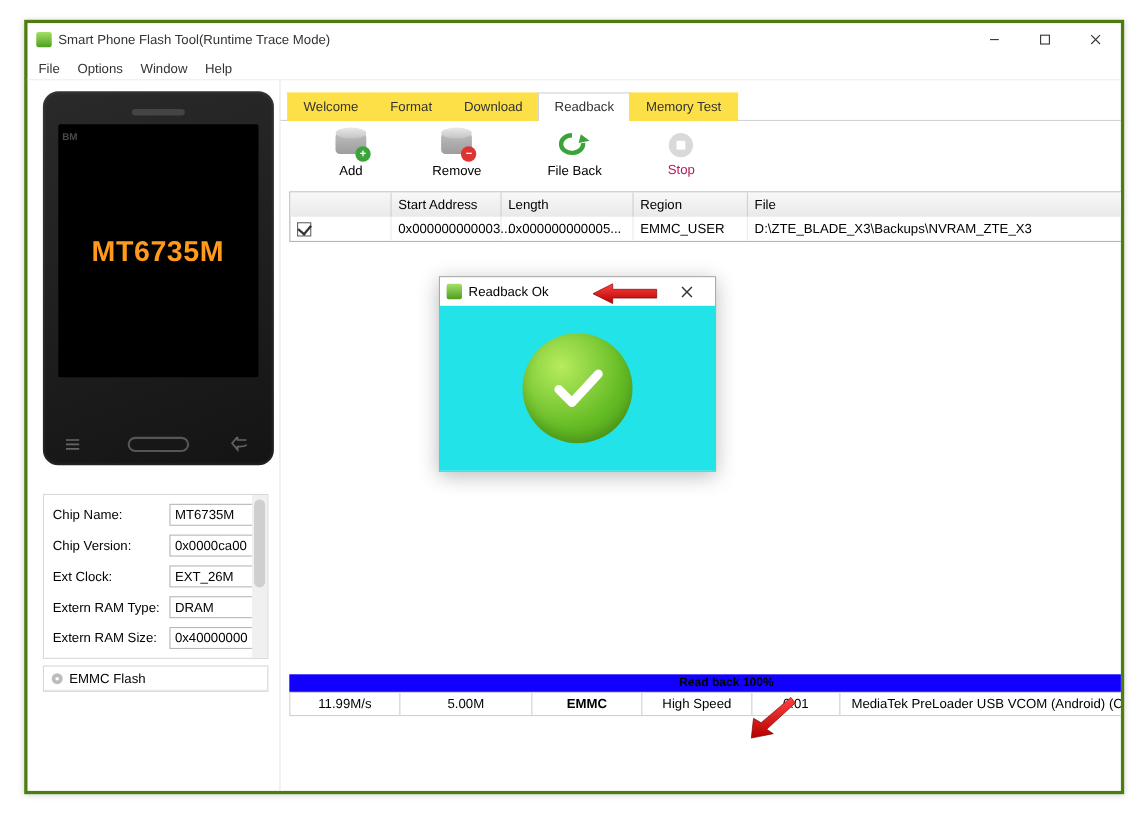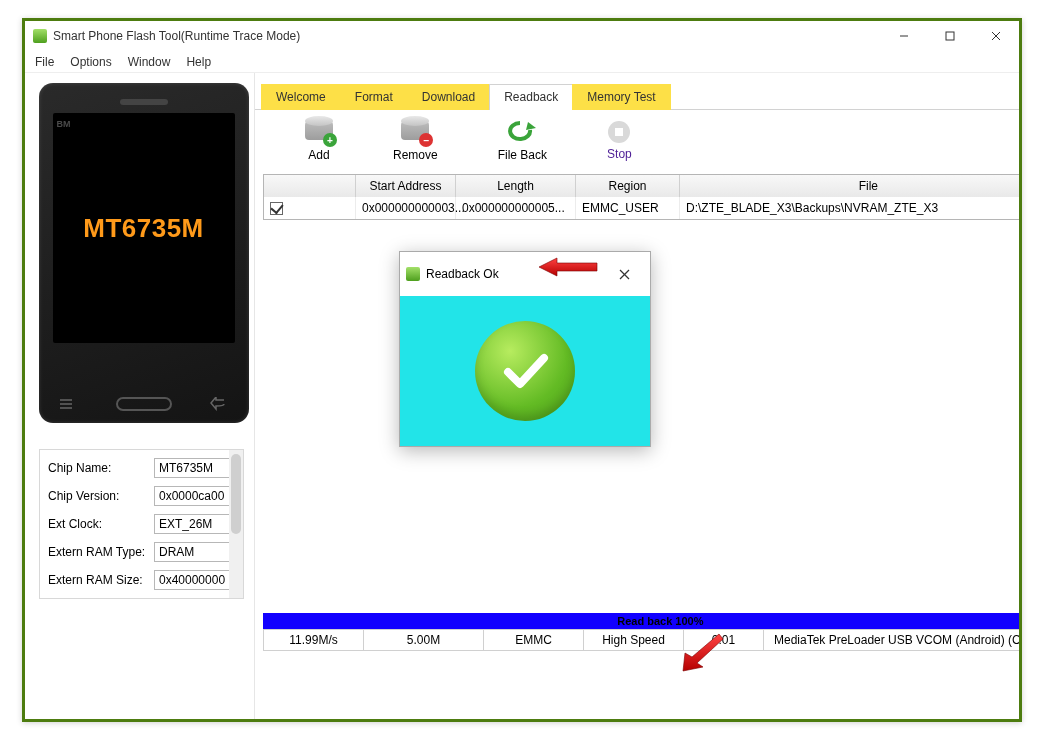--- a/index.html
+++ b/index.html
@@ -49,35 +49,35 @@
   .badge.minus { background:#d33; }
   .tbtn .lbl { margin-top: 4px; }
   .rb-ico { width: 28px; height: 24px; position: relative; }
   .rb-ico svg { width: 28px; height: 24px; }
   .stop-ico { width: 22px; height: 22px; border-radius:50%; background:#d9d9d9; display:flex; align-items:center; justify-content:center; margin-top:1px; }
   .stop-ico .sq { width:8px; height:8px; background:#fff; }
 
   .grid { margin: 0 8px; border: 1px solid #b5b5b5; }
   .grid-row { display: grid; grid-template-columns: 92px 100px 120px 104px 1fr; }
   .grid-hdr { background: linear-gradient(180deg,#f8f8f8,#e9e9e9); }
-  .grid-hdr > div { padding: 4px 6px; border-right: 1px solid #d0d0d0; text-align: center; }
+  .grid-hdr > div { padding: 4px 6px; border-right: 1px solid #d0d0d0; }
   .grid-hdr > div:last-child { border-right: none; }
   .grid-data > div { padding: 4px 6px; border-right: 1px solid #ececec; }
   .grid-data > div:last-child { border-right: none; }
   .chk { display:inline-block; width:13px; height:13px; border:1px solid #666; position:relative; vertical-align:middle; }
   .chk::after { content:""; position:absolute; left:2px; top:-1px; width:6px; height:9px; border-right:2px solid #333; border-bottom:2px solid #333; transform: rotate(40deg); }
   .table-area { min-height: 385px; }
 
   .progress { height: 16px; margin: 8px 8px 0 8px; background: #1200ff; color: #000; text-align: center; font-size: 11px; line-height: 16px; font-weight: 600; }
   .status { display: grid; grid-template-columns: 100px 120px 100px 100px 80px 1fr; margin: 0 8px 8px 8px; border: 1px solid #d0d0d0; }
   .status > div { padding: 3px 6px; border-right: 1px solid #d0d0d0; text-align: center; white-space: nowrap; }
   .status > div:last-child { border-right: none; text-align: left; padding-left: 10px; }
 
   .dialog { position: absolute; left: 144px; top: 178px; width: 252px; background: #fff; border: 1px solid #aaa; box-shadow: 0 4px 18px rgba(0,0,0,.28); }
-  .dialog .tb { height: 44px; display:flex; align-items:center; padding:0 6px; }
+  .dialog .tb { height: 26px; display:flex; align-items:center; padding:0 6px; }
   .dialog .tb .ico { width:14px; height:14px; background:linear-gradient(180deg,#a3e069,#4e9f1e); border-radius:2px; margin-right:6px; }
   .dialog .tb .x { margin-left:auto; width:40px; height:26px; display:flex; align-items:center; justify-content:center; }
   .dialog .con { height: 150px; background: #22e4e8; display:flex; align-items:center; justify-content:center; }
   .check-circle { width: 100px; height: 100px; border-radius:50%; background: radial-gradient(circle at 35% 30%, #b7ec5f, #63bb24 60%, #4a9c19); display:flex; align-items:center; justify-content:center; box-shadow: inset 0 -6px 10px rgba(0,0,0,.15); }
   .check-circle svg { width: 58px; height: 58px; }
 
   .arrow { position: absolute; }
   .arrow svg { display:block; }
   .bm { position:absolute; top:36px; left:18px; font-size:9px; color:#4a4a4a; font-weight:600;}
 </style>
@@ -148,20 +148,29 @@
             <div>Extern RAM Type:</div>
             <input value="DRAM" style="">
             <div>Extern RAM Size:</div>
             <input value="0x40000000" style="">
           </div>
           <div class="vscroll">
               <div class="thumb"></div>
             </div>
         </div>
 
+        <div class="panel" style="margin-top:6px;">
+          <div class="panel-hdr">
+            <svg class="gear" viewBox="0 0 12 12">
+                <circle cx="6" cy="6" r="5" fill="#bcbcbc"></circle>
+                <circle cx="6" cy="6" r="1.6" fill="#fff"></circle>
+              </svg>
+            <div>EMMC Flash</div>
+          </div>
+        </div>
       </div>
 
       <div class="right">
         <div class="tabstrip">
           <div class="tab">Welcome</div>
           <div class="tab">Format</div>
           <div class="tab">Download</div>
           <div class="tab sel">Readback</div>
           <div class="tab">Memory Test</div>
         </div>
@@ -189,21 +198,21 @@
                   <path d="M22 10 A10 8 0 1 1 12 3" fill="none" stroke="#3aa43a" stroke-width="4"></path>
                   <polygon points="20,2 28,8 18,10" fill="#3aa43a"></polygon>
                 </svg>
             </div>
             <div class="lbl">File Back</div>
           </div>
           <div class="tbtn">
             <div class="stop-ico">
                 <div class="sq"></div>
               </div>
-            <div class="lbl" style="color:#4c1d95;">Stop</div>
+            <div class="lbl" style="color:#be185d;">Stop</div>
           </div>
         </div>
 
         <div class="grid">
           <div class="grid-row grid-hdr">
             <div></div>
             <div>Start Address</div>
             <div>Length</div>
             <div>Region</div>
             <div>File</div>
@@ -215,21 +224,21 @@
             <div>EMMC_USER</div>
             <div>D:\ZTE_BLADE_X3\Backups\NVRAM_ZTE_X3</div>
           </div>
         </div>
         <div class="table-area"></div>
 
         <div class="progress">Read back 100%</div>
         <div class="status">
           <div>11.99M/s</div>
           <div>5.00M</div>
-          <div style="font-weight:400;">EMMC</div>
+          <div style="font-weight:700;">EMMC</div>
           <div>High Speed</div>
           <div>0:01</div>
           <div>MediaTek PreLoader USB VCOM (Android) (COM3)</div>
         </div>
 
         <div class="dialog">
           <div class="tb">
             <div class="ico"></div>
             <div>Readback Ok</div>
             <div class="x">

